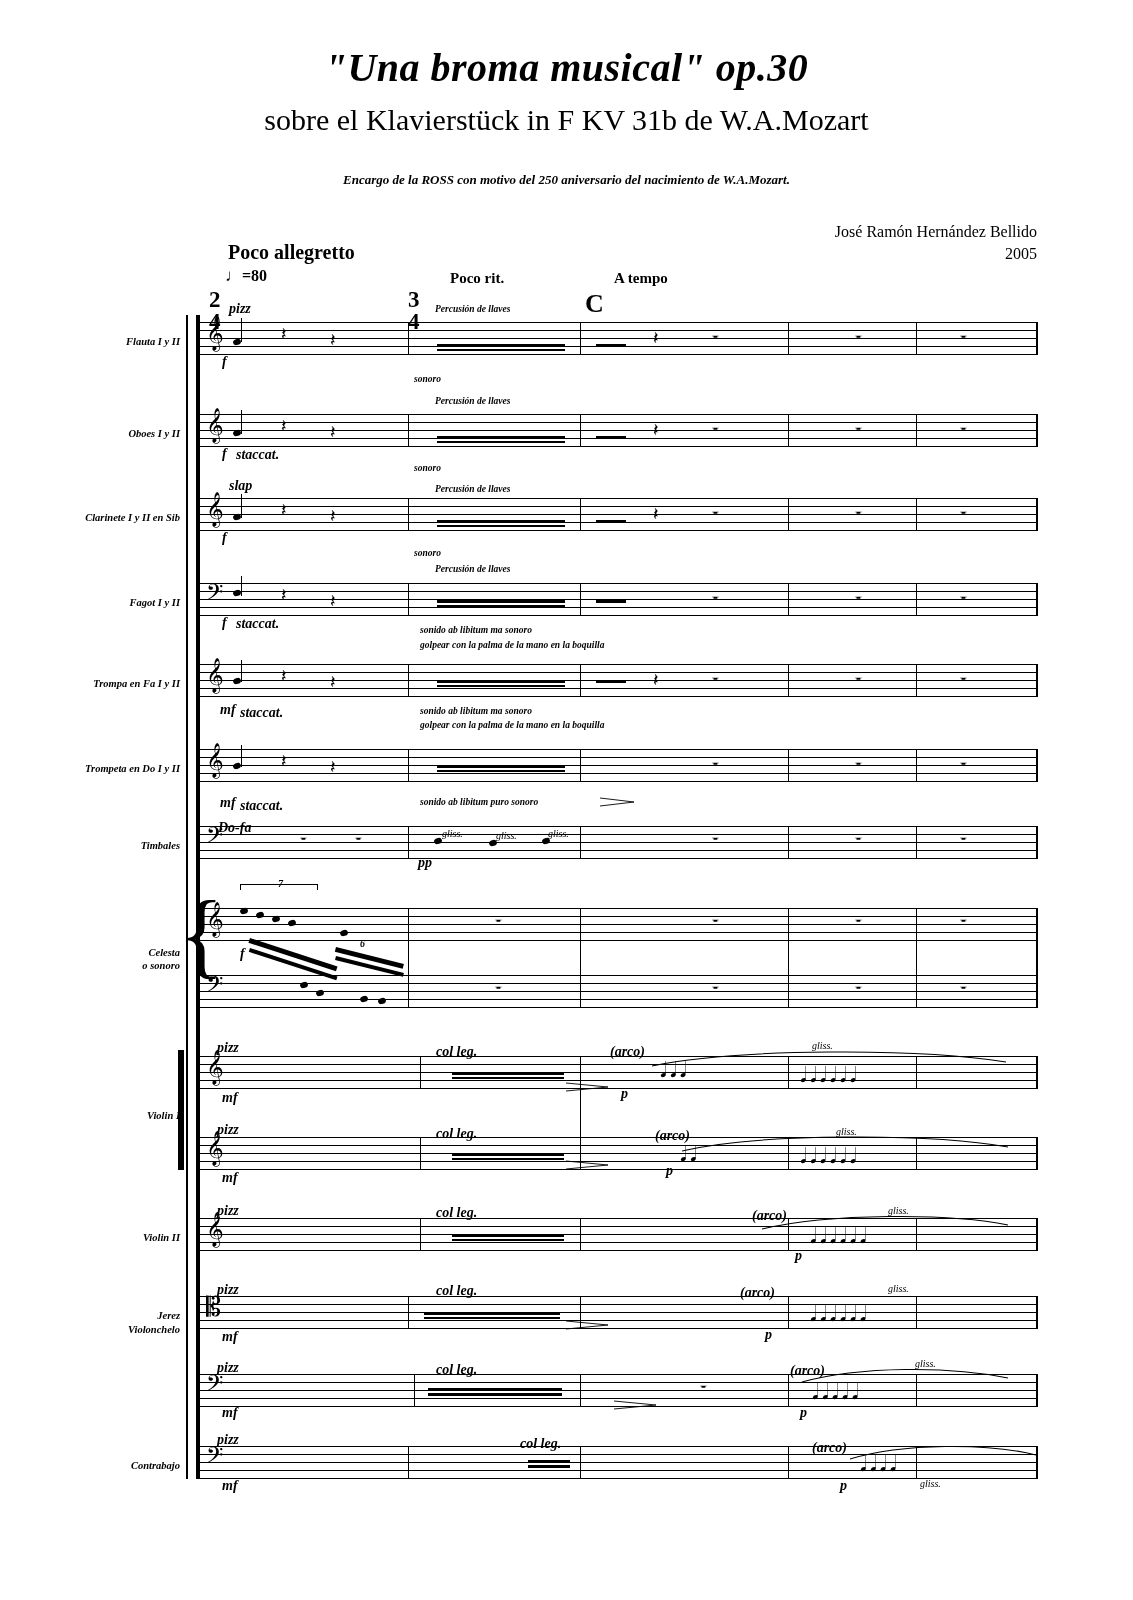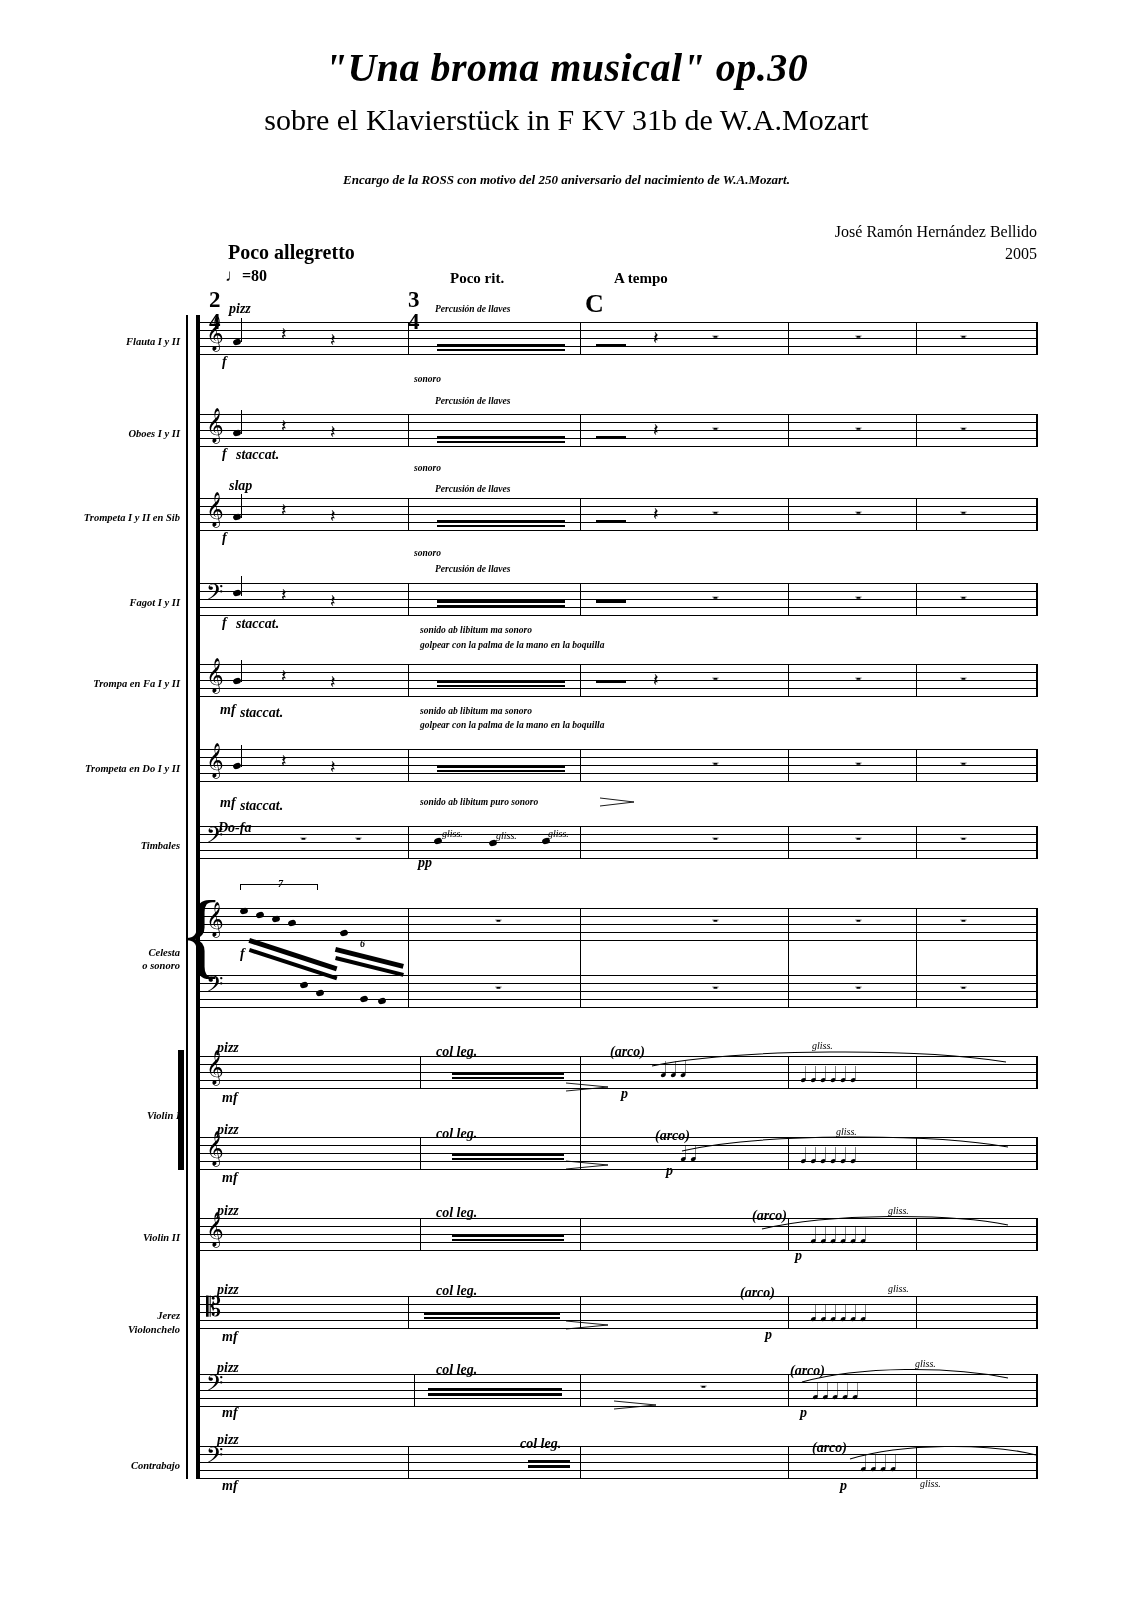--- a/index.html
+++ b/index.html
@@ -311,21 +311,21 @@
   <div class="rest" style="top:416px;left:281px;">𝄽</div>
   <div class="rest" style="top:422px;left:330px;">𝄽</div>
   <div class="beamblock" style="top:436px;left:437px;width:128px;height:3px;"></div>
   <div class="beamblock" style="top:441px;left:437px;width:128px;height:2px;"></div>
   <div class="beamblock" style="top:436px;left:596px;width:30px;height:3px;"></div>
   <div class="rest" style="top:420px;left:653px;">𝄽</div>
   <div class="rest" style="top:422px;left:712px;">𝄻</div>
   <div class="rest" style="top:422px;left:855px;">𝄻</div>
   <div class="rest" style="top:422px;left:960px;">𝄻</div>
 
-  <div class="inst-label" style="top:512px;left:40px;width:140px;">Trompeta I y II en Sib</div>
+  <div class="inst-label" style="top:512px;left:40px;width:140px;">Clarinete I y II en Sib</div>
   <div class="staff" style="top:498px;height:32px;">
     <div class="ln" style="top:0"></div>
       <div class="ln" style="top:8px"></div>
       <div class="ln" style="top:16px"></div>
       <div class="ln" style="top:24px"></div>
       <div class="ln" style="top:32px"></div>
   </div>
   <div class="clef" style="top:494px;left:206px;">𝄞</div>
   <div class="tech" style="top:478px;left:229px;">slap</div>
   <div class="dyn" style="top:530px;left:222px;">f</div>

